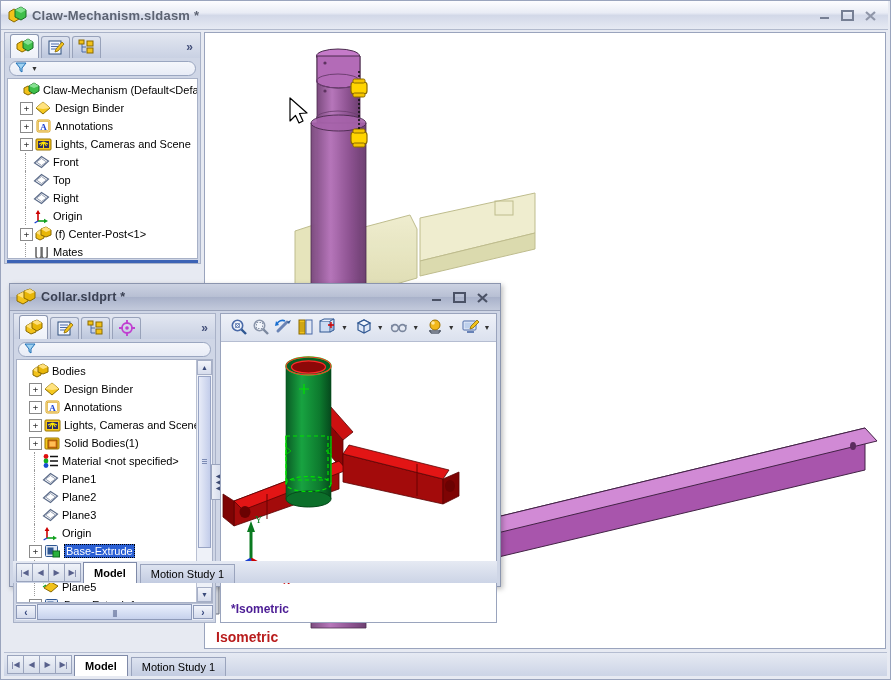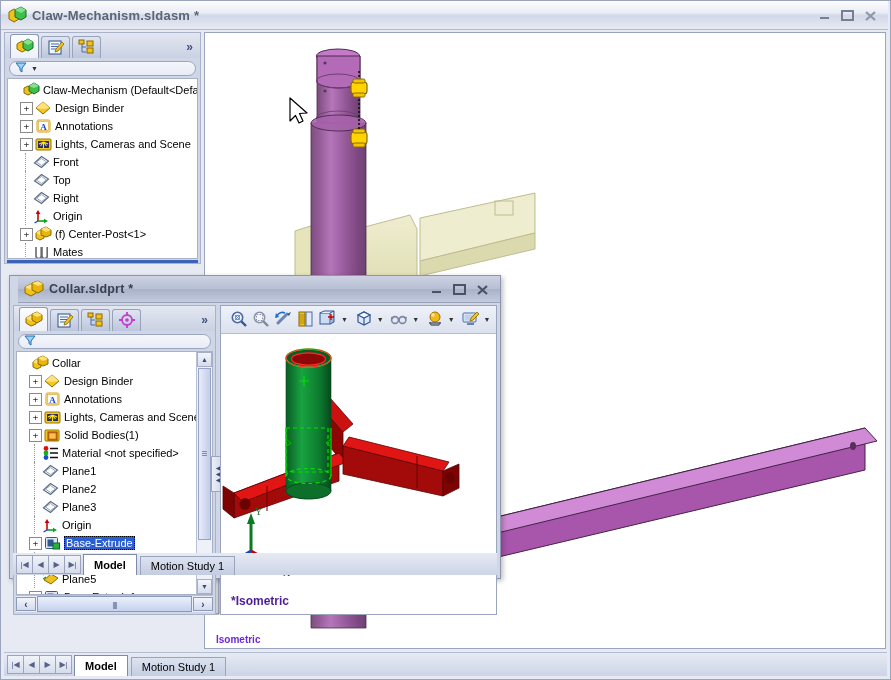--- a/index.html
+++ b/index.html
@@ -121,25 +121,24 @@
     display:flex;align-items:center;font-size:11px;
     border:1px solid #9aa4bd;border-bottom:none;
     background:linear-gradient(to bottom,#dde3f0,#c3cce1);
   }
   .btab.sel{
     background:#ffffff;font-weight:bold;height:20px;
     border-color:#7f8aa8;
   }
   
   #collar{
-    position:absolute;left:8px;top:274px;width:492px;height:304px;
+    position:absolute;left:8px;top:282px;width:492px;height:304px;
     background:#cfd6e6;border:1px solid #8b95ae;
     box-sizing:border-box;
     box-shadow:2px 2px 5px rgba(0,0,0,.25);
-    padding-left:8px;
   }
   #collar .ctitlebar{
     height:26px;
     background:linear-gradient(to bottom,#ccd2e2 0%,#b8c0d4 48%,#a9b2ca 52%,#c3cadc 100%);
     border-bottom:1px solid #98a1b8;
     display:flex;align-items:center;
   }
   #collar .title-text{font-size:12.5px;color:#3a4052;}
   #fm-collar{
     position:absolute;left:3px;top:29px;width:203px;height:310px;
@@ -590,21 +589,21 @@
       <div class="fm-body" style="bottom:19px;">
         <div class="tree" id="collar-tree" style="width:182px;">
             <div class="tnode">
               <span class="tplus empty"></span>
               <span class="ticon"><svg width="17" height="16" viewBox="0 0 17 16">
                   <polygon points="1,7 5,4 9,7 9,12 5,14 1,12" fill="#f2c21a" stroke="#8a6a00"></polygon>
                   <polygon points="1,7 5,4 9,7 5,9" fill="#ffe07a"></polygon>
                   <polygon points="6,3 11,1 16,4 16,9 11,11 6,9" fill="#e8b608" stroke="#8a6a00"></polygon>
                   <polygon points="6,3 11,1 16,4 11,6" fill="#ffe07a"></polygon>
                 </svg></span>
-              <span class="tlabel">Collar</span>
+              <span class="tlabel">Bodies</span>
             </div>
             <div class="tnode">
               <span class="indent"></span>
               <span class="tplus">+</span>
               <span class="ticon"><svg width="17" height="16" viewBox="0 0 17 16">
                   <polygon points="8,2 15,8 8,14 1,8" fill="#f5c81e" stroke="#8a6a00"></polygon>
                   <polygon points="8,2 15,8 8,9 1,8" fill="#ffe27e"></polygon>
                 </svg></span>
               <span class="tlabel">Design Binder</span>
             </div>
@@ -916,14 +915,14 @@
           <div class="btab sel">
             <span>Model</span>
           </div>
           <div class="btab">
             <span>Motion Study 1</span>
           </div>
         </div>
     </div>
   </div>
 
-  <div style="position:absolute;left:215px;bottom:34px;font-size:10px;font-weight:bold;color:#6d28d9;z-index:0;">Isometric</div>
+  <div style="position:absolute;left:215px;bottom:34px;font-size:14px;font-weight:bold;color:#b91c1c;z-index:0;">Isometric</div>
 </div>
 
 </body></html>

